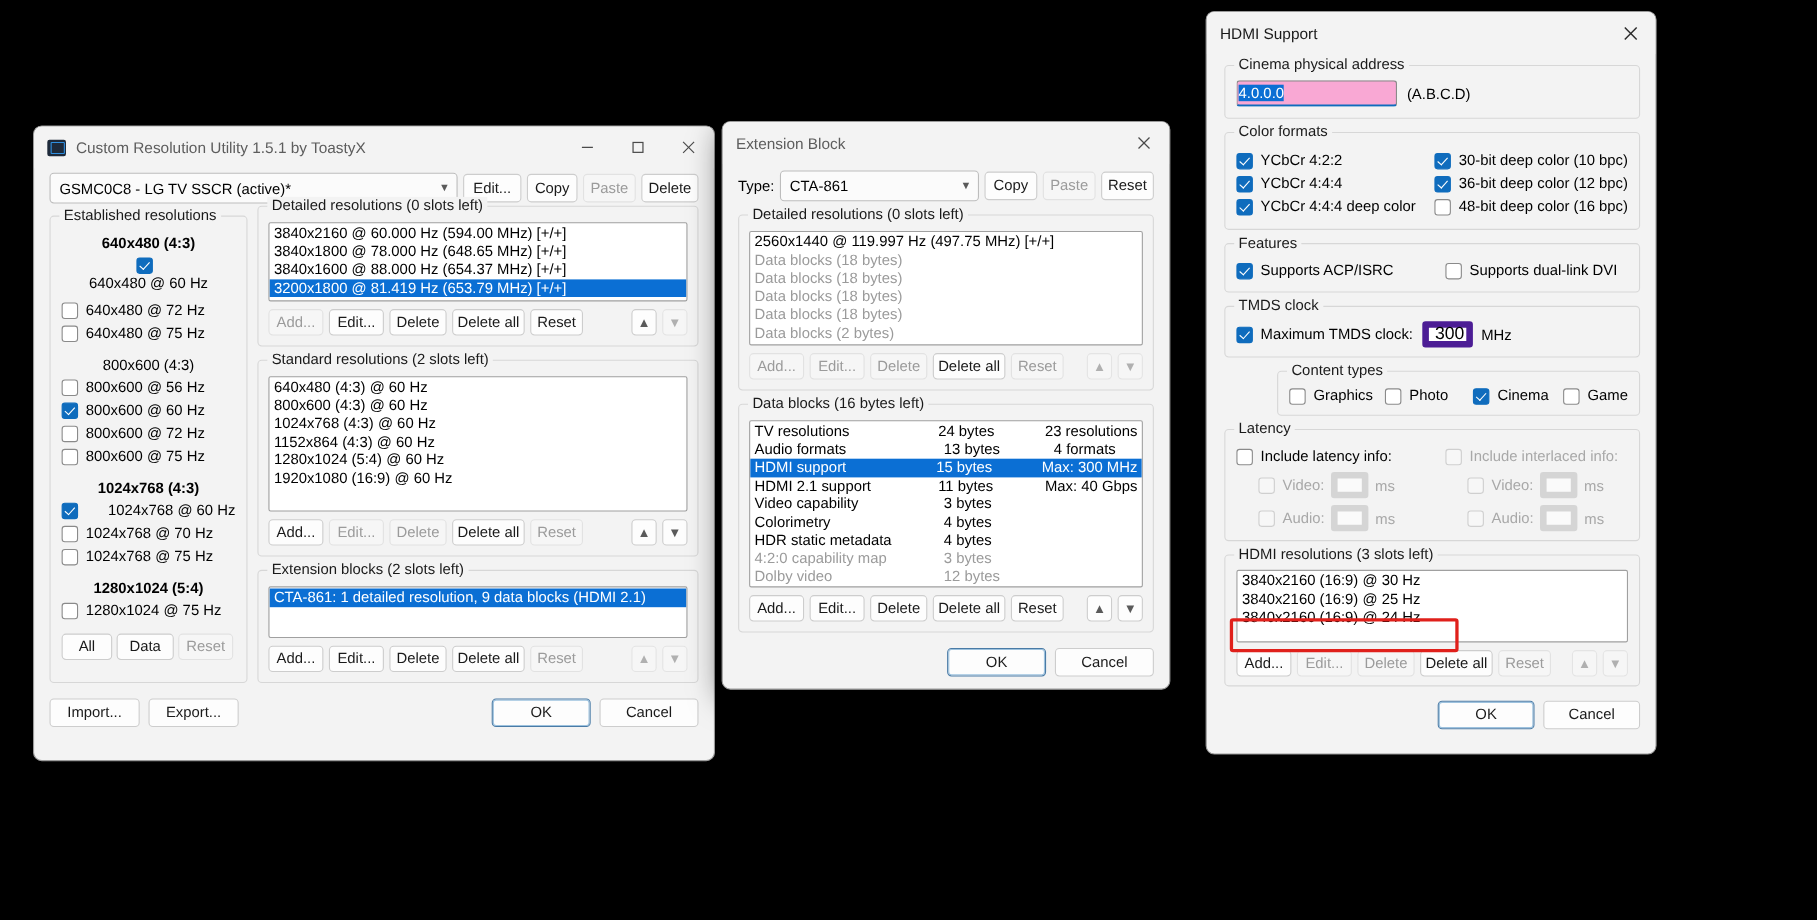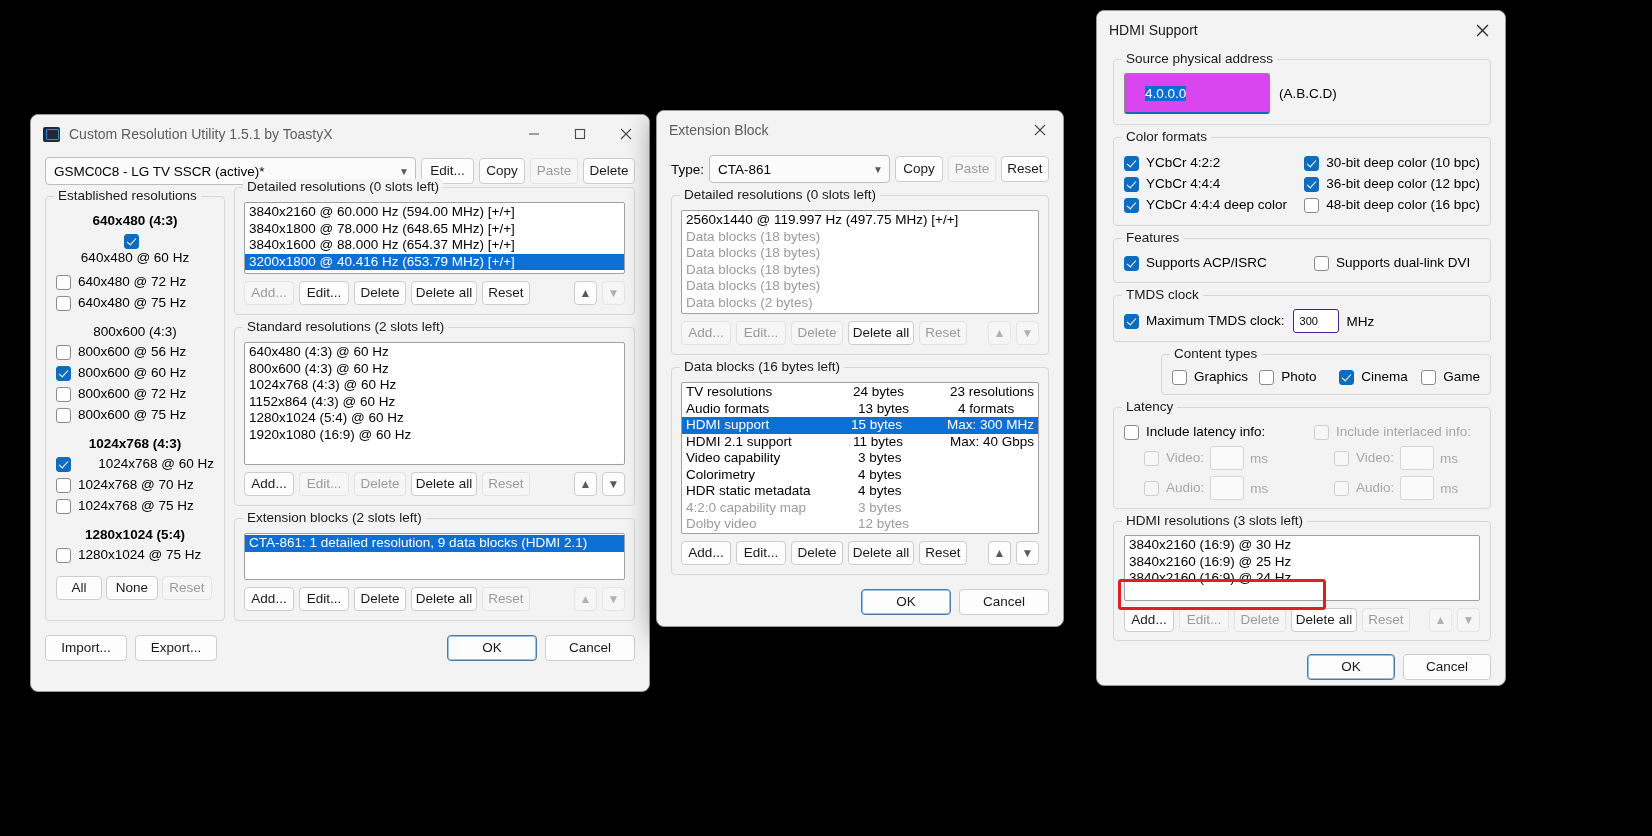--- a/index.html
+++ b/index.html
@@ -95,27 +95,27 @@
     margin-right:7px;flex:none;position:relative;
   }
   .box.ck { background:#0f6cbd; border-color:#0f6cbd; }
   .box.ck::after{
     content:"";position:absolute;left:4px;top:1px;width:4px;height:8px;
     border:solid #fff;border-width:0 1.7px 1.7px 0;transform:rotate(42deg);
   }
   .box.dis { border-color:#cfcfcf; background:#f7f7f7; }
   .cb.dis { color:#a8a8a8; }
   .txtin {
-    background:#d946ef;border:1px solid #8a8a8a;border-bottom:2px solid #0f6cbd;
-    border-radius:3px;height:41px;padding:0 20px;display:flex;align-items:center;
+    background:#f9a8d4;border:1px solid #8a8a8a;border-bottom:2px solid #0f6cbd;
+    border-radius:3px;height:24px;padding:0 1px;display:flex;align-items:center;
     font-size:13.5px;
   }
   .num {
-    background:#fff;border:1px solid #4c1d95;border-radius:3px;height:24px;
-    padding:0 6px;display:inline-flex;align-items:center;font-size:11px;
+    background:#fff;border:6px solid #4c1d95;border-radius:3px;height:24px;
+    padding:0 6px;display:inline-flex;align-items:center;font-size:16px;
   }
   .num.dis { border-color:#d5d5d5;background:#fafafa; }
   .selhl { background:#0b6fd4;color:#fff; }
   .combo {
     background:#fbfbfb;border:1px solid #bdbdbd;border-radius:4px;height:28px;
     display:flex;align-items:center;padding:0 6px 0 8px;font-size:13.5px;
   }
   .combo .cv { flex:1; white-space:nowrap; overflow:hidden; }
   .chev { color:#5a5a5a; font-size:10px; margin-left:6px; }
   .btnrow { display:flex; gap:5px; margin-top:7px; align-items:center; }
@@ -216,34 +216,34 @@
         </div>
 
         <div style="text-align:center;font-weight:bold;font-size:13.5px;margin:12px 0 4px 0;">1280x1024 (5:4)</div>
         <div class="cb" style="margin:3px 0;">
           <span class="box"></span>
           <span>1280x1024 @ 75 Hz</span>
         </div>
 
         <div class="btnrow" style="margin-top:12px;gap:4px;">
           <div class="btn sm" style="width:46px;">All</div>
-          <div class="btn sm" style="width:52px;">None</div>
+          <div class="btn sm" style="width:52px;">Data</div>
           <div class="btn sm dis" style="width:50px;">Reset</div>
         </div>
       </div>
 
       <div style="flex:1; min-width:0;">
 
         <div class="group" style="margin-top:0;">
           <span class="glabel">Detailed resolutions (0 slots left)</span>
           <div class="listbox" style="height:72px;">
             <div class="lrow">3840x2160 @ 60.000 Hz (594.00 MHz) [+/+]</div>
             <div class="lrow">3840x1800 @ 78.000 Hz (648.65 MHz) [+/+]</div>
             <div class="lrow">3840x1600 @ 88.000 Hz (654.37 MHz) [+/+]</div>
-            <div class="lrow sel">3200x1800 @ 40.416 Hz (653.79 MHz) [+/+]</div>
+            <div class="lrow sel">3200x1800 @ 81.419 Hz (653.79 MHz) [+/+]</div>
           </div>
           <div class="btnrow">
             <div class="btn sm dis" style="width:50px;">Add...</div>
             <div class="btn sm" style="width:50px;">Edit...</div>
             <div class="btn sm" style="width:52px;">Delete</div>
             <div class="btn sm" style="width:66px;">Delete all</div>
             <div class="btn sm" style="width:48px;">Reset</div>
             <div style="flex:1"></div>
             <div class="arrbtn on">▲</div>
             <div class="arrbtn">▼</div>
@@ -425,21 +425,21 @@
             <line x1="1" y1="1" x2="11" y2="11" stroke="#2a2a2a" stroke-width="1.2"></line>
             <line x1="11" y1="1" x2="1" y2="11" stroke="#2a2a2a" stroke-width="1.2"></line>
           </svg>
       </div>
     </div>
   </div>
 
   <div class="client" style="padding-top:2px;padding-left:16px;padding-right:14px;">
 
     <div class="group" style="margin-top:8px;padding:13px 10px 10px 10px;">
-      <span class="glabel">Source physical address</span>
+      <span class="glabel">Cinema physical address</span>
       <div style="display:flex;align-items:center;gap:9px;">
         <div class="txtin" style="width:146px;">
           <span class="selhl">4.0.0.0</span>
         </div>
         <span>(A.B.C.D)</span>
       </div>
     </div>
 
     <div class="group" style="margin-top:12px;padding:13px 10px 8px 10px;">
       <span class="glabel">Color formats</span>

